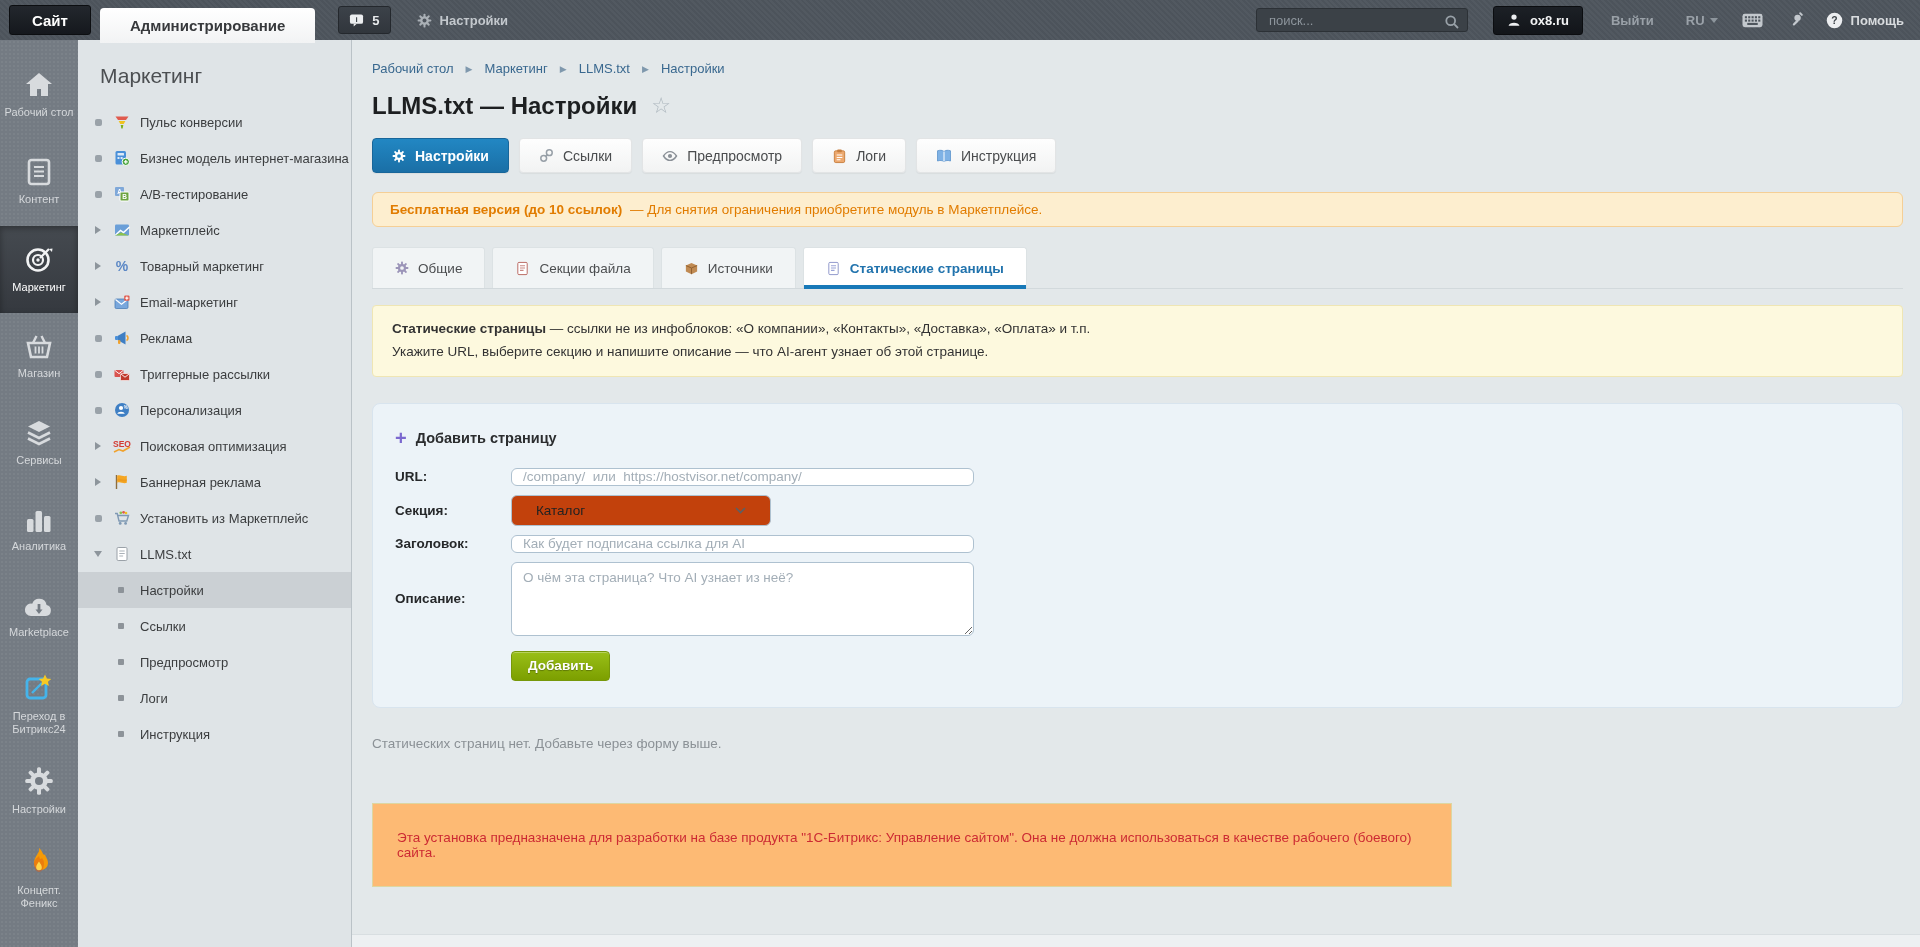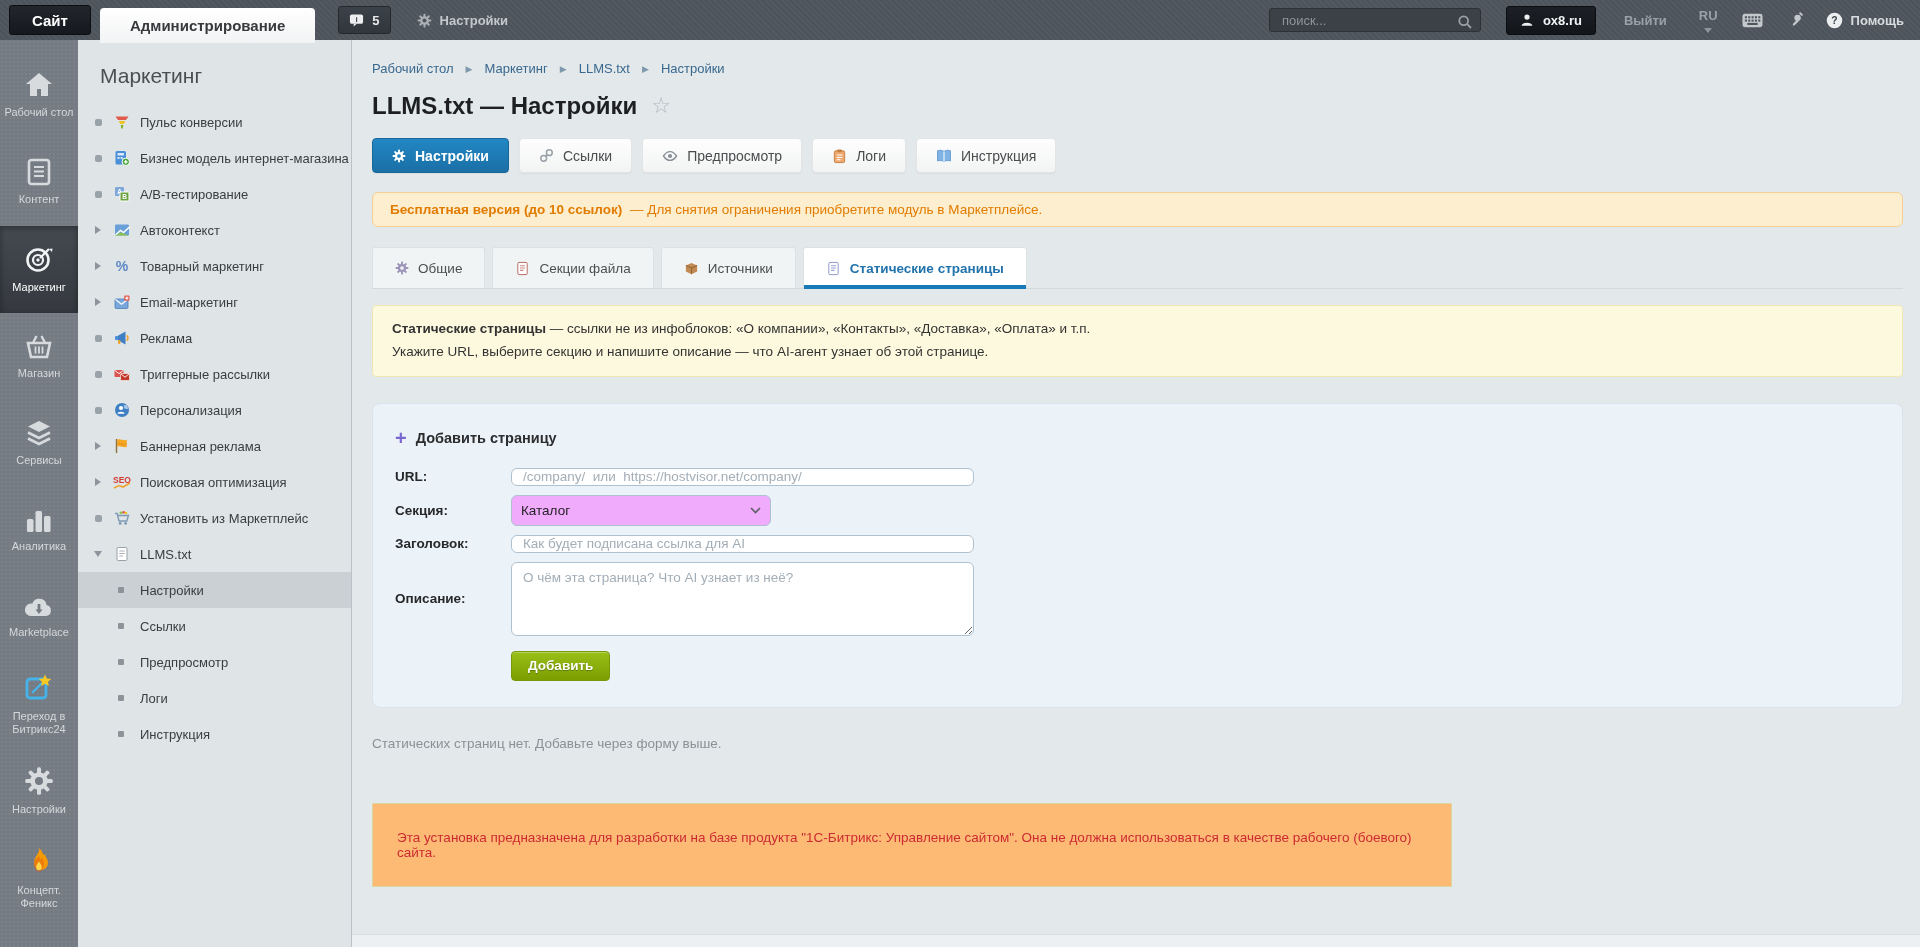--- a/index.html
+++ b/index.html
@@ -26,21 +26,21 @@
   .tb-right { margin-left:auto; display:flex; align-items:center; }
   .tb-search { position:relative; width:212px; }
   .tb-search input { width:100%; height:24px; background:#3b4147; border:1px solid #2c3136; border-radius:3px;
     color:#cfd3d7; font-size:13px; padding:0 30px 0 12px; outline:none; font-family:"Liberation Sans",sans-serif; }
   .tb-search input::placeholder { color:#8d959c; }
   .tb-search .mag { position:absolute; right:8px; top:6px; }
   .tb-user { margin-left:25px; height:29px; padding:0 13px; display:flex; align-items:center; gap:9px;
     background:linear-gradient(#1c2026,#121519); border:1px solid #0b0d10; border-radius:3px;
     color:#f2f3f4; font-size:13px; font-weight:bold; cursor:pointer; }
   .tb-link { margin-left:28px; color:#9aa1a8; font-size:13px; font-weight:bold; cursor:pointer; }
-  .tb-lang { margin-left:32px; color:#9aa1a8; font-size:13px; font-weight:bold; display:flex; align-items:center; gap:5px; cursor:pointer;flex-direction:column; }
+  .tb-lang { margin-left:32px; color:#9aa1a8; font-size:13px; font-weight:bold; display:flex; align-items:center; gap:5px; cursor:pointer; }
   .caret-down { width:0; height:0; border-left:4px solid transparent; border-right:4px solid transparent; border-top:5px solid #8d959c; }
   .tb-ico { margin-left:24px; cursor:pointer; display:flex; align-items:center; }
   .tb-help { margin-left:22px; margin-right:16px; display:flex; align-items:center; gap:8px;
     color:#d9dcdf; font-size:13px; font-weight:bold; cursor:pointer; }
 
   
   .rail { position:absolute; left:0; top:40px; bottom:0; width:78px; background:#747b83;
     background-image:radial-gradient(rgba(255,255,255,.05) 1px, transparent 1px); background-size:4px 4px;
     display:flex; flex-direction:column; padding-top:12px; z-index:10; }
   .rail-item { height:87px; display:flex; flex-direction:column; align-items:center; justify-content:center; gap:7px;
@@ -96,22 +96,22 @@
   .form-panel { margin-top:26px; background:#ecf3f8; border:1px solid #d8e4ee; border-radius:8px; padding:24px 24px 26px 22px; }
   .form-legend { display:flex; align-items:center; gap:9px; margin-bottom:20px; }
   .form-legend .plus { color:#7b68cf; font-size:20px; font-weight:bold; line-height:1; }
   .form-legend .txt { font-size:14.5px; font-weight:bold; color:#2b2d2f; }
   .frow { display:flex; align-items:center; margin-bottom:9px; }
   .frow.top { align-items:center; }
   .flabel { width:116px; font-size:13.5px; font-weight:bold; color:#26282a; flex:0 0 116px; }
   .finput { width:463px; height:18px; background:#fff; border:1px solid #aec1d0; border-radius:6px;
     padding:0 11px; font-size:13.5px; color:#333; outline:none; font-family:"Liberation Sans",sans-serif; }
   .finput::placeholder, .ftext::placeholder { color:#a3aeb7; }
-  .fselect { width:260px; height:31px; background:#f0abfc; border:1px solid #aec1d0; border-radius:6px;
-    padding:0 9px; font-size:13.5px; color:#222; display:flex; align-items:center; justify-content:space-between; cursor:pointer; }
+  .fselect { width:260px; height:31px; background:#c2410c; border:1px solid #aec1d0; border-radius:6px;
+    padding:0 24px; font-size:13.5px; color:#222; display:flex; align-items:center; justify-content:space-between; cursor:pointer; }
   .ftext { width:463px; height:74px; background:#fff; border:1px solid #aec1d0; border-radius:6px;
     padding:7px 11px; font-size:13.5px; color:#333; outline:none; resize:both; font-family:"Liberation Sans",sans-serif; }
   .fsubmit-row { margin-top:15px; padding-left:116px; }
   .green-btn { height:30px; padding:0 16px; background:linear-gradient(#99bf18,#7c9f00); border:1px solid #77980a;
     border-radius:4px; color:#fff; font-size:13.5px; font-weight:bold; cursor:pointer;
     text-shadow:0 1px 1px rgba(0,0,0,.3); box-shadow:inset 0 1px rgba(255,255,255,.3); font-family:"Liberation Sans",sans-serif; }
 
   .empty-text { margin-top:28px; font-size:13.5px; color:#8b9196; }
 
   .dev-banner { display:inline-block; margin-top:52px; padding:26px 24px; background:#fdba74; border:1px solid #ddd6a1;
@@ -410,21 +410,21 @@
       <span class="mk">
           <span class="mk-right"></span>
         </span>
       <span class="mi">
         <svg width="16" height="16" viewBox="0 0 16 16">
             <rect x="1" y="2.5" width="14" height="11" rx="1.2" fill="#6b9fd8"></rect>
             <path d="M1.5 13l5-4.5 3 2 6-5.5" stroke="#fff" stroke-width="1.4" fill="none"></path>
             <path d="M1 13.5l6-3 8 3z" fill="#8bc34a"></path>
           </svg>
       </span>
-      <span class="ml">Автоконтекст</span>
+      <span class="ml">Маркетплейс</span>
     </div>
 
     <div class="menu-item">
       <span class="mk">
           <span class="mk-right"></span>
         </span>
       <span class="mi">
         <svg width="16" height="16" viewBox="0 0 16 16">
             <text x="8" y="13" text-anchor="middle" font-size="14" font-weight="bold" fill="#5b87c5" font-family="Liberation Sans, sans-serif">%</text>
           </svg>
@@ -490,40 +490,40 @@
           </svg>
       </span>
       <span class="ml">Персонализация</span>
     </div>
 
     <div class="menu-item">
       <span class="mk">
           <span class="mk-right"></span>
         </span>
       <span class="mi">
+        <svg width="18" height="16" viewBox="0 0 18 16">
+            <text x="0" y="9" font-size="8.5" font-weight="bold" fill="#d23c35" font-family="Liberation Sans, sans-serif">SEO</text>
+            <path d="M1 14l5-2.5 4 1.5 7-4" stroke="#f0a22e" stroke-width="1.6" fill="none"></path>
+          </svg>
+      </span>
+      <span class="ml">Поисковая оптимизация</span>
+    </div>
+
+    <div class="menu-item">
+      <span class="mk">
+          <span class="mk-right"></span>
+        </span>
+      <span class="mi">
         <svg width="16" height="16" viewBox="0 0 16 16">
             <path d="M2.5 1v14" stroke="#8d6e3f" stroke-width="1.4"></path>
             <path fill="#f5a623" d="M3.2 1.8c3.2-1.6 6.3 1.6 9.6 0v7c-3.3 1.6-6.4-1.6-9.6 0z"></path>
             <path fill="#e8941a" d="M3.2 5.3c3.2-1.6 6.3 1.6 9.6 0v1.8c-3.3 1.6-6.4-1.6-9.6 0z" opacity=".6"></path>
           </svg>
       </span>
       <span class="ml">Баннерная реклама</span>
-    </div>
-
-    <div class="menu-item">
-      <span class="mk">
-          <span class="mk-right"></span>
-        </span>
-      <span class="mi">
-        <svg width="18" height="16" viewBox="0 0 18 16">
-            <text x="0" y="9" font-size="8.5" font-weight="bold" fill="#d23c35" font-family="Liberation Sans, sans-serif">SEO</text>
-            <path d="M1 14l5-2.5 4 1.5 7-4" stroke="#f0a22e" stroke-width="1.6" fill="none"></path>
-          </svg>
-      </span>
-      <span class="ml">Поисковая оптимизация</span>
     </div>
 
     <div class="menu-item">
       <span class="mk">
           <span class="mk-dot"></span>
         </span>
       <span class="mi">
         <svg width="17" height="16" viewBox="0 0 17 16">
             <circle cx="6.8" cy="2.8" r="1.4" fill="#8bc34a"></circle>
             <circle cx="9.6" cy="2.3" r="1.4" fill="#e05a4e"></circle>

